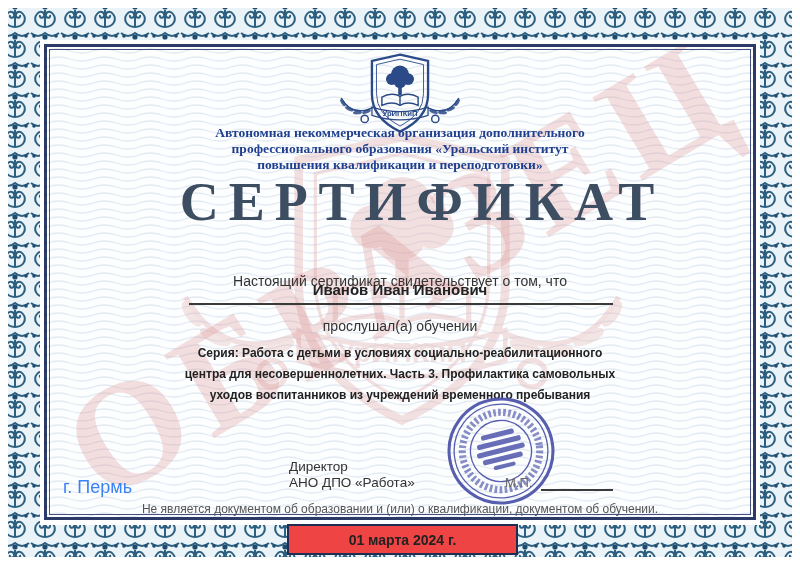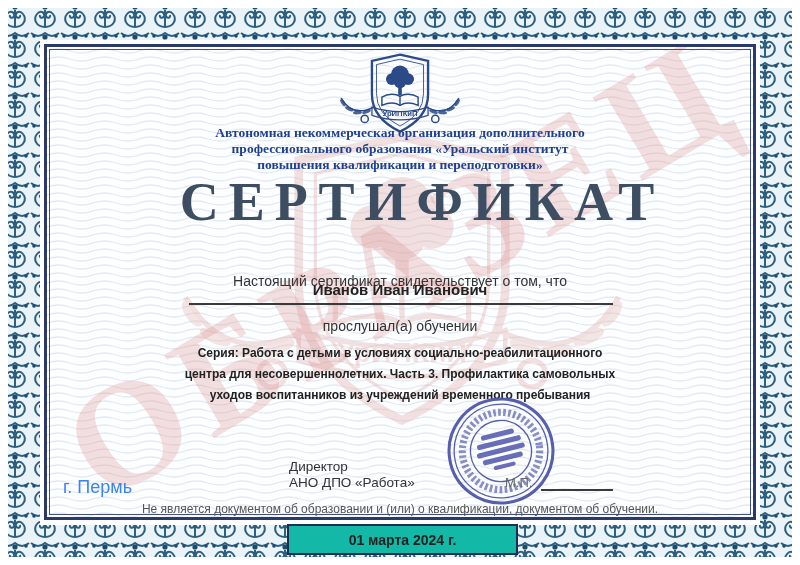--- a/index.html
+++ b/index.html
@@ -30,21 +30,21 @@
   .name{top:234px;font-size:15px;font-weight:bold;color:#222;}
   .name-line{position:absolute;left:142px;top:256px;width:424px;height:2px;background:#3a3a3a;}
   .action{top:271px;font-size:14px;color:#333;}
   .course{top:296px;font-size:12px;font-weight:bold;line-height:21px;color:#222;}
   .city{position:absolute;left:16px;top:430px;font-size:18px;color:#3b82f6;}
   .director{position:absolute;left:218px;top:412px;font-size:13.5px;line-height:16px;color:#333;margin-left:24px;}
   .stamp{position:absolute;left:398px;top:348px;width:112px;height:112px;opacity:.92;}
   .mp{position:absolute;left:458px;top:428px;font-size:13px;color:#666;}
   .sig-line{position:absolute;left:494px;top:442px;width:72px;height:2px;background:#3a3a3a;}
   .disclaimer{top:455px;font-size:12px;color:#555;}
-  .date-box{position:absolute;left:287px;top:524px;width:227px;height:27px;background:#14b8a6;
+  .date-box{position:absolute;left:287px;top:524px;width:227px;height:27px;background:#ef4444;
             border:2px solid #1f2d52;z-index:10;display:flex;align-items:center;justify-content:center;
             font-size:14px;font-weight:bold;color:#222;}
 </style>
 </head>
 <body>
 
 <div class="page">
 
   <svg class="orn-layer" width="800" height="565" aria-hidden="true">
     <defs>

